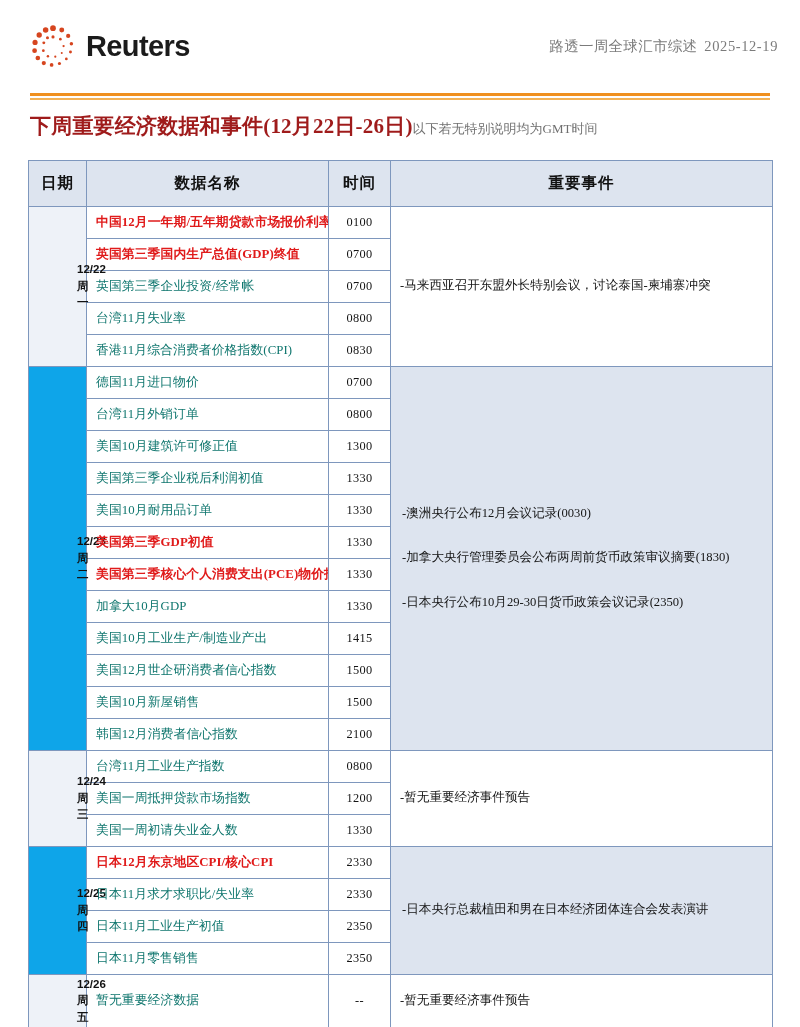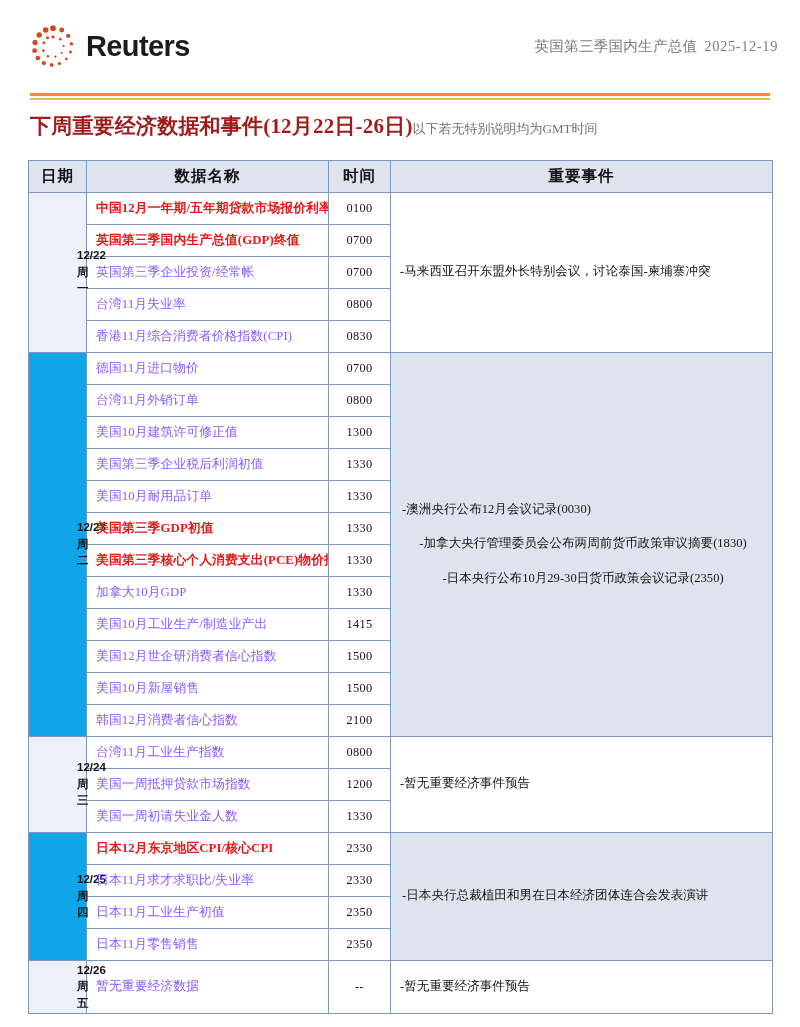--- a/index.html
+++ b/index.html
@@ -107,21 +107,21 @@
   table.sched col.c-event { width: 382px; }
 
   table.sched th, table.sched td {
     border: 1px solid #7e97bd;
     vertical-align: middle;
     box-sizing: border-box;
   }
 
   thead th {
     background: #dde4ef;
-    height: 32px;
+    height: 46px;
     font-family: "Liberation Serif", "DejaVu Serif", serif;
     font-weight: bold;
     font-size: 15.5px;
     color: #111111;
     text-align: center;
     letter-spacing: 1px;
     border-color: #41629b;
   }
 
   td.date-cell {
@@ -134,21 +134,21 @@
     background: #eef2f8;
     padding-left: 48px;
   }
   tr.shade td.date-cell { background: #0ea5e9; }
 
   td.name-cell {
     padding: 0 9px;
     height: 32px;
     background: #ffffff;
     font-size: 12.8px;
-    color: #8b5cf6;
+    color: #0f766e;
     letter-spacing: 0.1px;
     white-space: nowrap;
     overflow: hidden;
   }
   td.name-cell.hl {
     color: #e01b1b;
     font-weight: bold;
   }
 
   td.time-cell {
@@ -165,21 +165,21 @@
     font-size: 12.6px;
     line-height: 1.85;
     color: #141414;
     vertical-align: middle;
   }
   tr.shade td.event-cell { background: #dde4ef; padding-left: 11px; }
   td.event-cell p {
     margin: 0;
     text-indent: 0;
   }
-  td.event-cell p + p { margin-top: 11px; text-align: center; }
+  td.event-cell p + p { margin-top: 21px; }
 
   
   tr.group-start > td { border-top: 1.6px solid #41629b; }
   td.date-cell, td.event-cell { border-color: #41629b; }
   td.name-cell, td.time-cell { border-color: #8aa1c4; }
 </style>
 </head>
 <body>
 
 <div class="header">
@@ -208,21 +208,21 @@
         <circle cx="39" cy="70" r="2.7"></circle>
         <circle cx="29" cy="58" r="3.0"></circle>
         <circle cx="30" cy="41" r="3.2"></circle>
         <circle cx="38" cy="30" r="3.3"></circle>
       </g>
     </svg>
     <span class="brand-name">Reuters</span>
   </div>
   <div class="header-spacer"></div>
   <div class="header-meta">
-    <span>英国第三季国内生产总值</span><span class="meta-date">2025-12-19</span>
+    <span>路透一周全球汇市综述</span><span class="meta-date">2025-12-19</span>
   </div>
 </div>
 
 <div class="rule-wrap">
   <div class="rule-thick"></div>
   <div class="rule-gap"></div>
   <div class="rule-thin"></div>
 </div>
 
 <div class="title-row">

